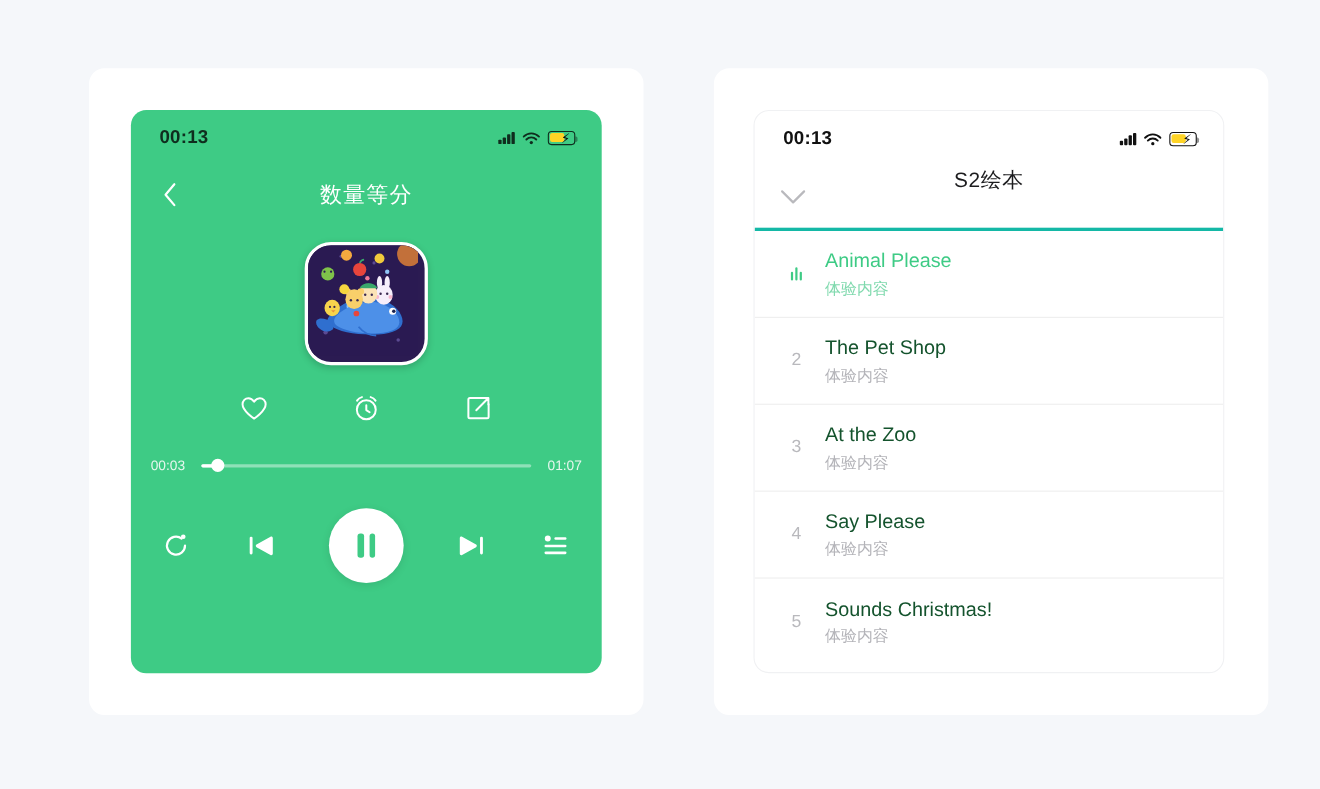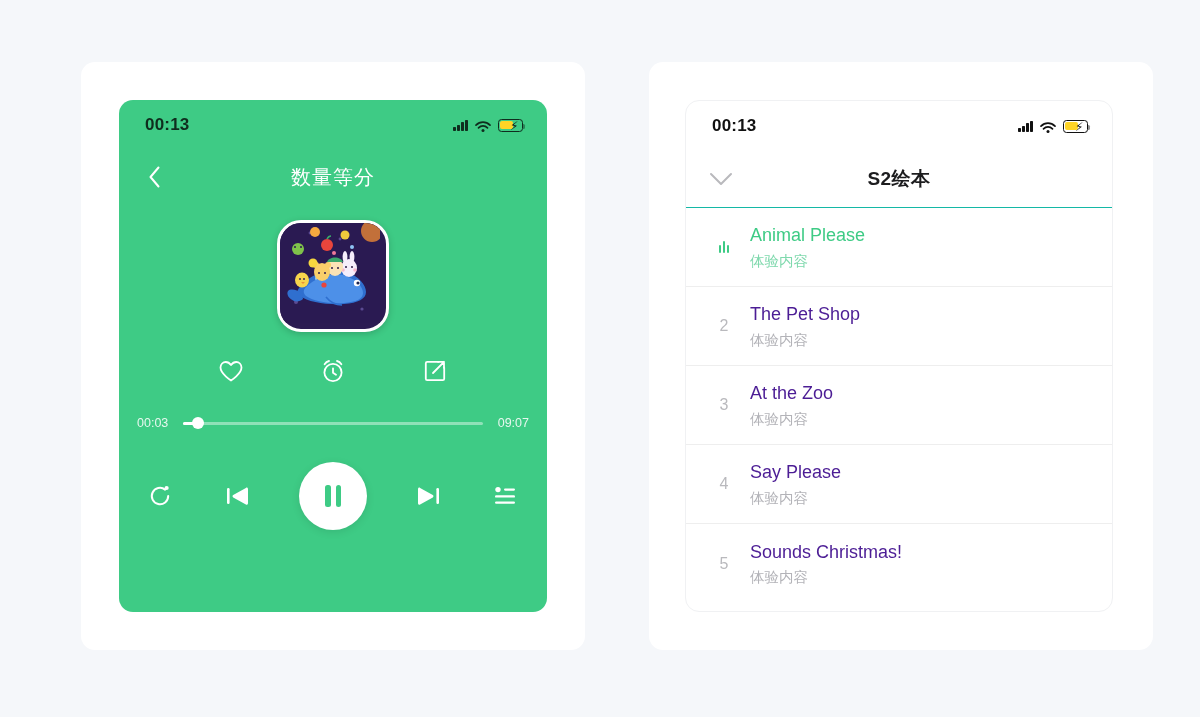--- a/index.html
+++ b/index.html
@@ -277,24 +277,22 @@
     background: #ffffff;
     border-radius: 14px;
     border: 1px solid #f0f1f3;
     box-sizing: border-box;
     overflow: hidden;
   }
   .list-nav {
     position: relative;
     height: 56px;
     display: flex;
-    align-items: center;
-    justify-content: center;
-    border-bottom: 1px solid #14b8a6;
-    font-weight: bold;
+    justify-content: center;
+    border-bottom: 3px solid #14b8a6;
   }
   .collapse-btn {
     position: absolute;
     left: 18px;
     top: 50%;
     transform: translateY(-50%);
     width: 34px;
     height: 34px;
     display: flex;
     align-items: center;
@@ -335,21 +333,21 @@
     width: 2.4px;
     background: #3ecb85;
     border-radius: 1px;
   }
   .eqbars i:nth-child(1) { height: 8px; }
   .eqbars i:nth-child(2) { height: 12px; }
   .eqbars i:nth-child(3) { height: 8px; }
   .meta { padding-left: 8px; }
   .t-title {
     font-size: 18px;
-    color: #4c1d95;
+    color: #14532d;
     line-height: 1.35;
   }
   .t-sub {
     margin-top: 4px;
     font-size: 14.5px;
     color: #b3b3b8;
     line-height: 1.3;
   }
   .track-row.active .t-title { color: #3ecb85; }
   .track-row.active .t-sub { color: #7fd9ad; }
@@ -475,21 +473,21 @@
         </svg>
       </span>
     </div>
 
     <div class="progress-row">
       <span class="time-label">00:03</span>
       <span class="track">
         <span class="filled" style="width: 5%;"></span>
         <span class="thumb" style="left: 5%;"></span>
       </span>
-      <span class="time-label right">09:07</span>
+      <span class="time-label right">01:07</span>
     </div>
 
     <div class="transport">
       <span class="tbtn">
         <svg width="26" height="26" viewBox="0 0 26 26" fill="none">
           <path d="M21.2 13a8.2 8.2 0 11-3.1-6.4" stroke="#ffffff" stroke-width="2" stroke-linecap="round"></path>
           <circle cx="19.6" cy="5" r="2.1" fill="#ffffff"></circle>
         </svg>
       </span>
       <span class="tbtn">

